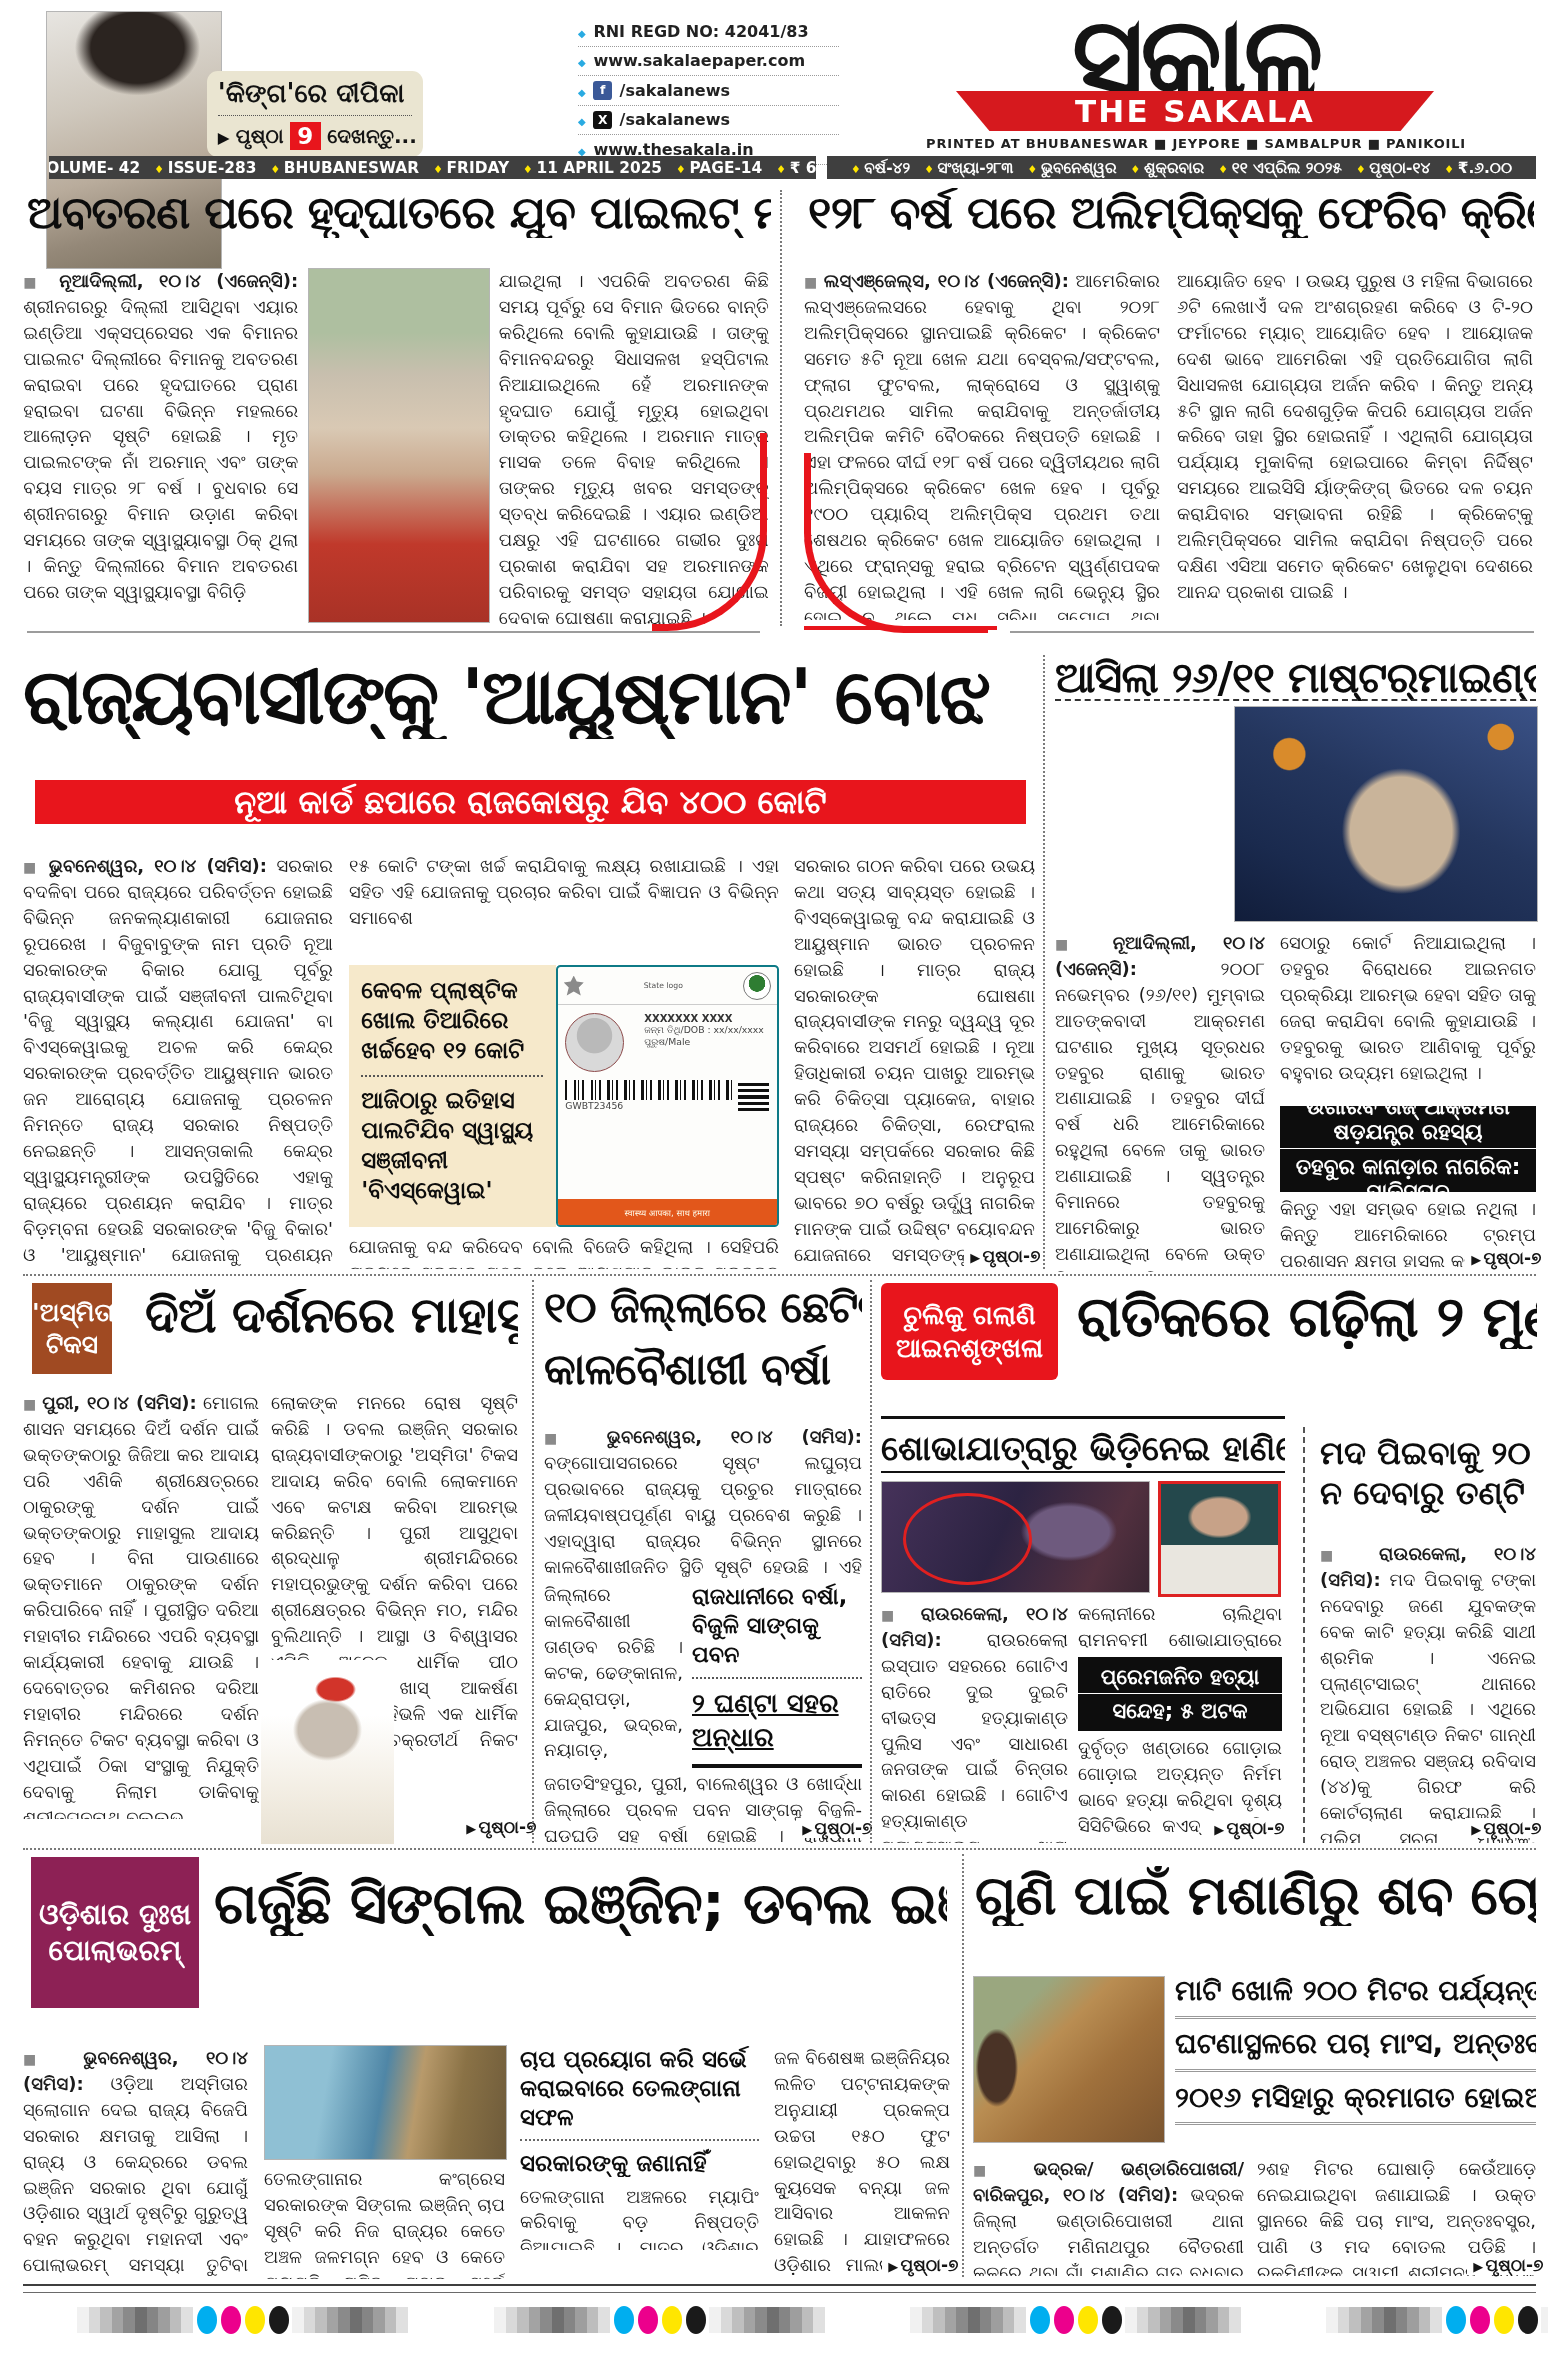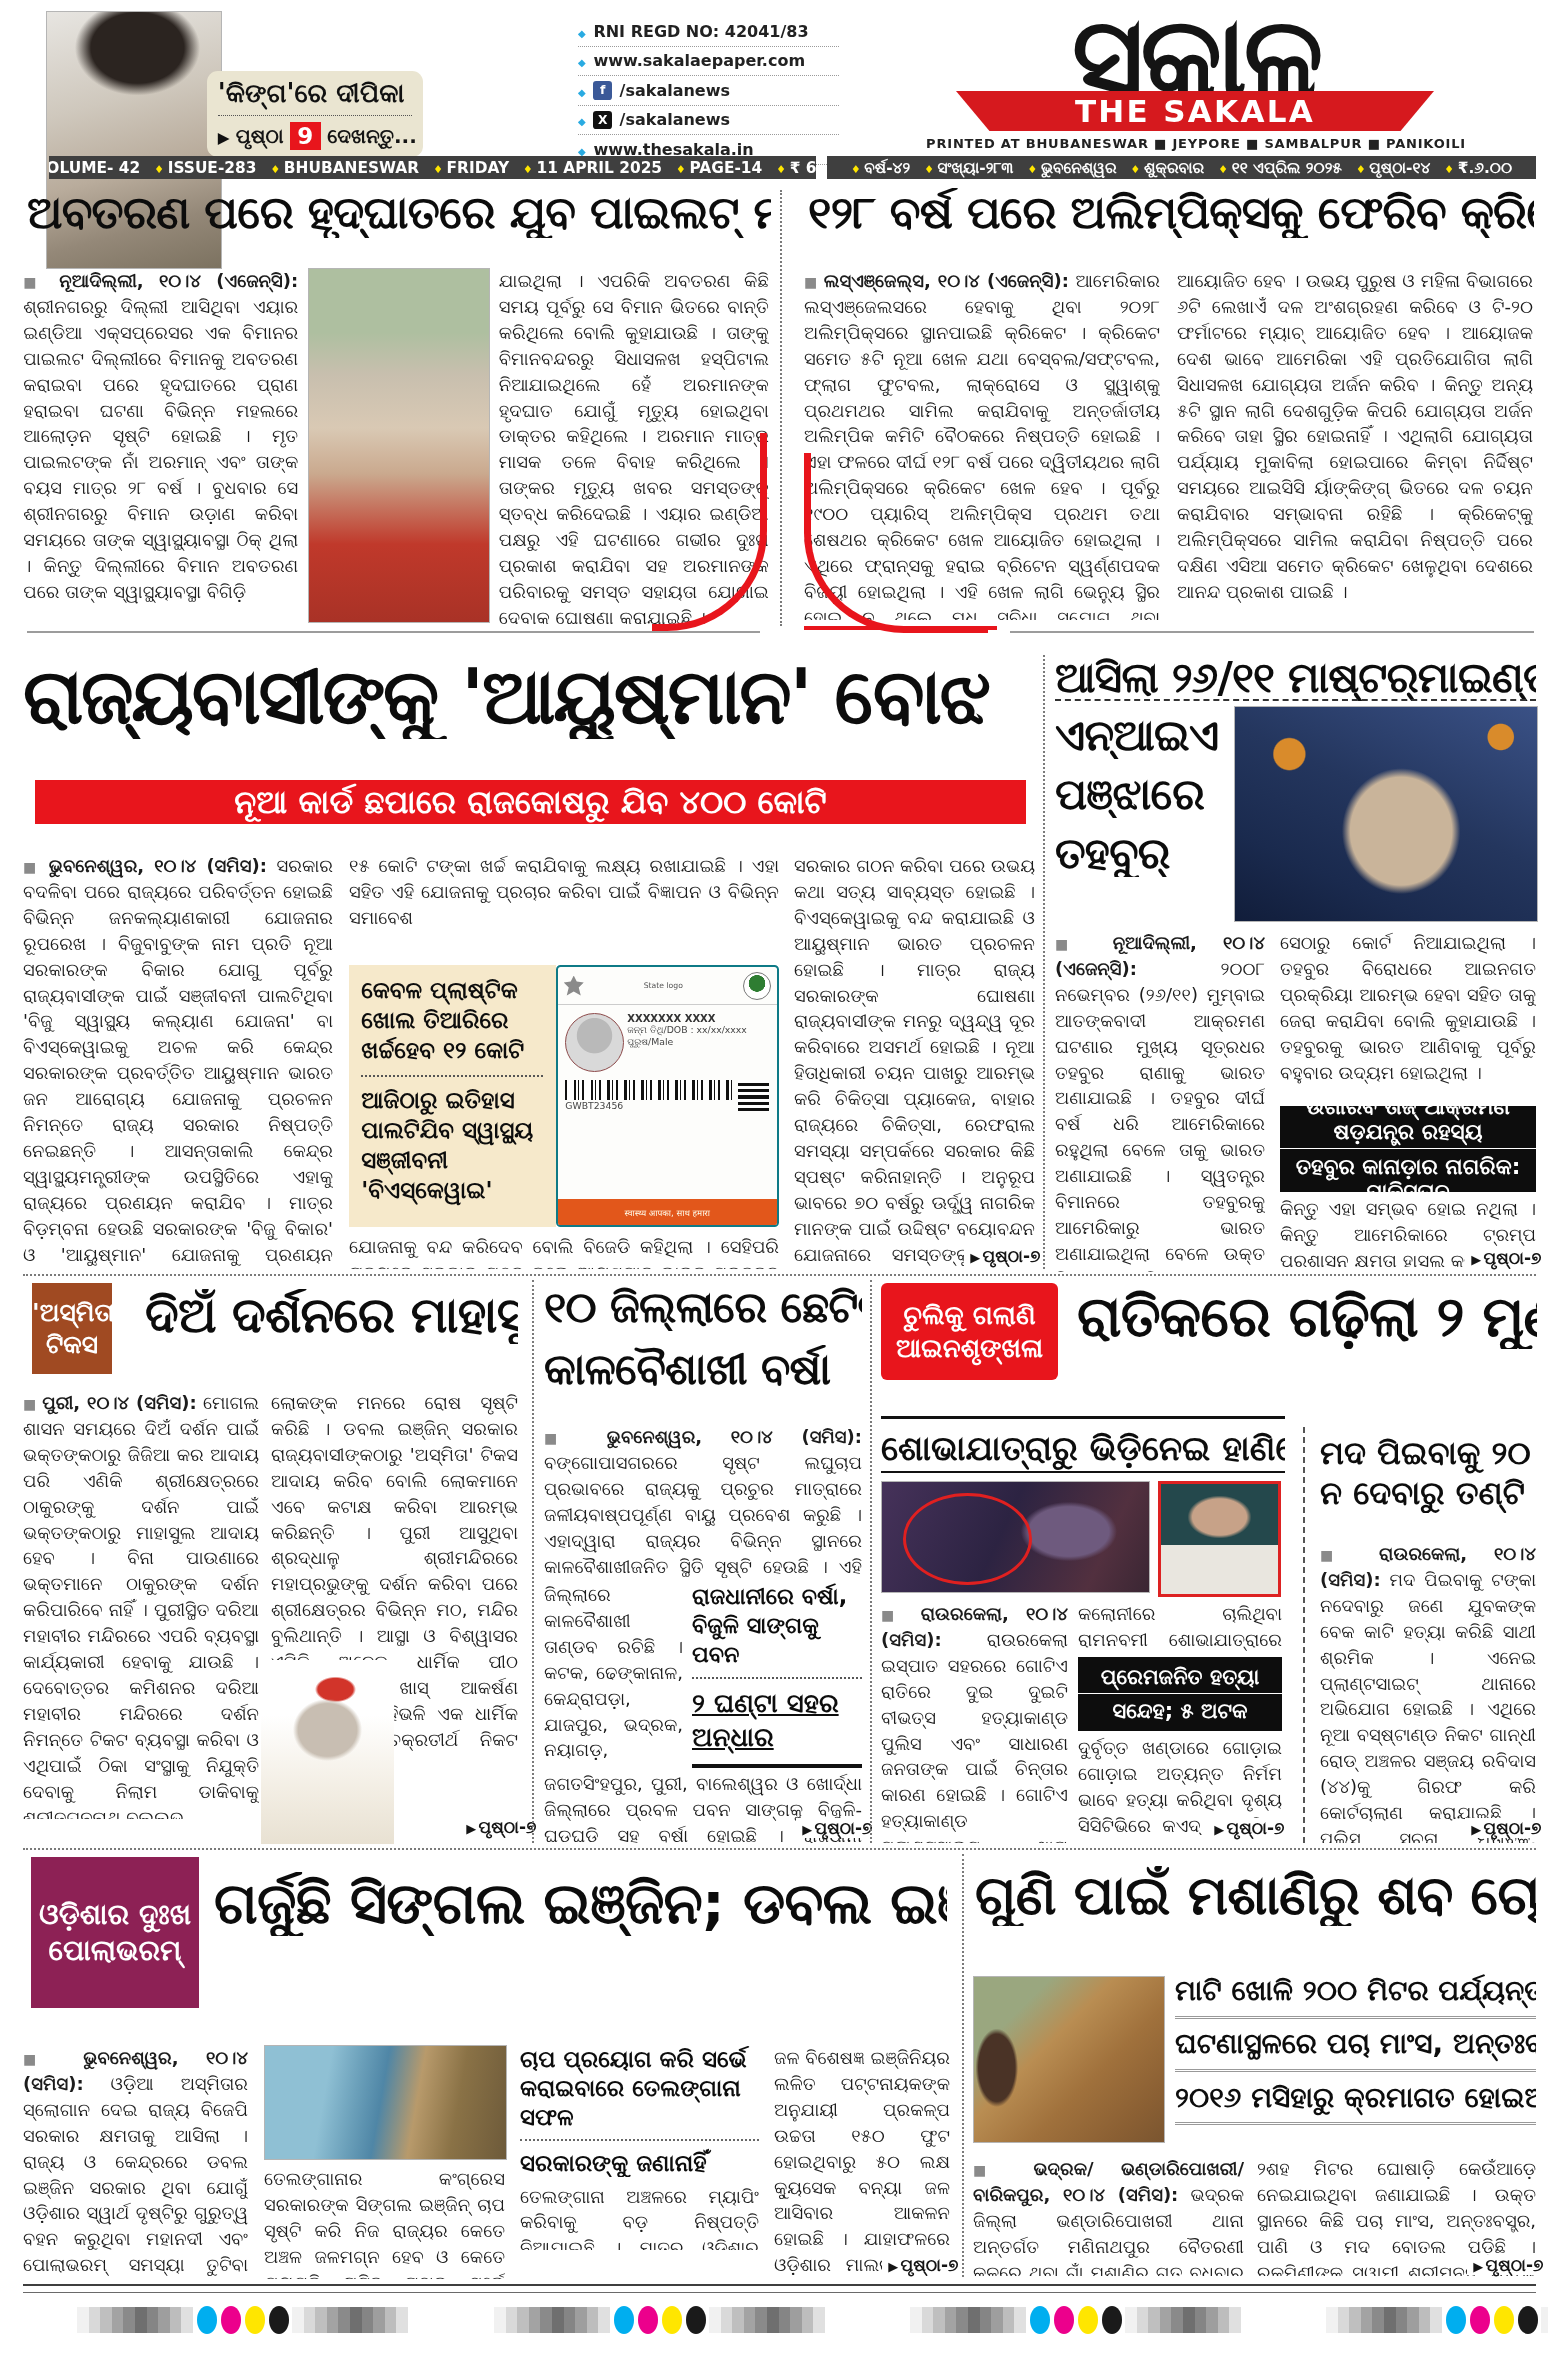--- a/index.html
+++ b/index.html
@@ -201,21 +201,21 @@
     <div id="cream-panel" style="width:207px;height:100%;box-sizing:border-box;">
       <div class="inset-bold cp1">କେବଳ ପ୍ଲାଷ୍ଟିକ ଖୋଲ ତିଆରିରେ ଖର୍ଚ୍ଚହେବ ୧୨ କୋଟି</div>
       <div class="inset-bold">ଆଜିଠାରୁ ଇତିହାସ ପାଲଟିଯିବ ସ୍ୱାସ୍ଥ୍ୟ ସଞ୍ଜୀବନୀ 'ବିଏସ୍‌କେୱାଇ'</div>
     </div>
     <div id="ay-card" style="width:224px;height:100%;box-sizing:border-box;">
       <div class="cardtop">
         <span class="emblem"></span>
         <span>State logo</span>
         <span class="pmjay"></span>
       </div>
-      <div style="display:flex;gap:3px;padding:7.7px;">
+      <div style="display:flex;gap:20px;padding:7.7px;">
         <div class="avatar"></div>
         <div>
           <div class="cardline">XXXXXXX XXXX</div>
           <div class="cardline small">ଜନ୍ମ ତିଥି/DOB : xx/xx/xxxx</div>
           <div class="cardline small">ପୁରୁଷ/Male</div>
         </div>
       </div>
       <div style="display:flex;align-items:center;gap:6.2px;padding:0 7.7px;">
         <div style="flex:1">
           <div class="barcode"></div>
@@ -229,25 +229,20 @@
 
   <div class="abs odbody" style="left:349px;top:1234px;width:430px;height:35px;">ଯୋଜନାକୁ ବନ୍ଦ କରିଦେବ ବୋଲି ବିଜେଡି କହିଥିଲା । ସେହିପରି ରାଜ୍ୟରେ ସରକାର ଗଠନ କଲେ ଆୟୁଷ୍ମାନ ଭାରତ ପ୍ରଚଳନ କରାଯିବାକୁ ବିଜେପି ପ୍ରତିଶ୍ରୁତି ଦେଇଥିଲା । ବିଜେପି ରାଜ୍ୟରେ</div>
   <div class="abs odbody" style="left:794px;top:853px;width:241px;height:416px;">ସରକାର ଗଠନ କରିବା ପରେ ଉଭୟ କଥା ସତ୍ୟ ସାବ୍ୟସ୍ତ ହୋଇଛି । ବିଏସ୍‌କେୱାଇକୁ ବନ୍ଦ କରାଯାଇଛି ଓ ଆୟୁଷ୍ମାନ ଭାରତ ପ୍ରଚଳନ ହୋଇଛି । ମାତ୍ର ରାଜ୍ୟ ସରକାରଙ୍କ ଘୋଷଣା ରାଜ୍ୟବାସୀଙ୍କ ମନରୁ ଦ୍ୱନ୍ଦ୍ୱ ଦୂର କରିବାରେ ଅସମର୍ଥ ହୋଇଛି । ନୂଆ ହିତାଧିକାରୀ ଚୟନ ପାଖରୁ ଆରମ୍ଭ କରି ଚିକିତ୍ସା ପ୍ୟାକେଜ, ବାହାର ରାଜ୍ୟରେ ଚିକିତ୍ସା, ରେଫରାଲ ସମସ୍ୟା ସମ୍ପର୍କରେ ସରକାର କିଛି ସ୍ପଷ୍ଟ କରିନାହାନ୍ତି । ଅନୁରୂପ ଭାବରେ ୭୦ ବର୍ଷରୁ ଊର୍ଦ୍ଧ୍ୱ ନାଗରିକ ମାନଙ୍କ ପାଇଁ ଉଦ୍ଦିଷ୍ଟ ବୟୋବନ୍ଦନ ଯୋଜନାରେ ସମସ୍ତଙ୍କୁ ସାମିଲ କରାଯାଉଥିବାରୁ କେମିତି ପଞ୍ଜୀକରଣ ହେବ, କେବେଠାରୁ ଆବେଦନ ହେବ ସେ ସମ୍ପର୍କରେ ସ୍ୱାସ୍ଥ୍ୟ ବିଭାଗ ନିରବ ରହିଛି । ଶୁକ୍ରବାର କଟକ ବାଲିଯାତ୍ରା ପଡ଼ିଆରେ କେନ୍ଦ୍ର ସ୍ୱାସ୍ଥ୍ୟମନ୍ତ୍ରୀ ଜଗତ ପ୍ରକାଶ ନଡ୍ଡା ଓଡ଼ିଶାରେ ଆୟୁଷ୍ମାନ ଭାରତ ଯୋଜନାର ଶୁଭାରମ୍ଭ କରିବା ସହିତ ବିଧିବଦ୍ଧ ଭାବେ ବିଜୁ ସ୍ୱାସ୍ଥ୍ୟ</div>
   <div class="cont" style="left:964px;top:1246px;">ପୃଷ୍ଠା-୭</div>
 
   <div class="abs dotv" style="left:1043px;top:655px;height:614px;"></div>
 
   <div class="abs hl nowrap" style="left:1055px;top:654px;width:481px;font-size:42px;">ଆସିଲା ୨୬/୧୧ ମାଷ୍ଟର୍‌ମାଇଣ୍ଡ</div>
   <div class="abs" style="left:1055px;top:699px;width:481px;height:0;border-top:2.3px dashed #333;"></div>
 
-  <div class="abs" style="left:1055px;top:711px;width:171px;height:210px;">
-    <div class="hl nowrap" style="font-size:43px;">ଏନ୍‌ଆଇଏ</div>
-    <div class="hl nowrap" style="font-size:43px;margin-top:10.8px;">ପଞ୍ଝାରେ</div>
-    <div class="hl nowrap" style="font-size:43px;margin-top:10.8px;">ତହବୁର୍</div>
-  </div>
   <div class="abs img-rana photo" style="left:1234px;top:706px;width:302px;height:214px;"></div>
 
   <div class="abs odbody" style="left:1055px;top:930px;width:210px;height:342px;">
     <span class="dl">ନୂଆଦିଲ୍ଲୀ, ୧୦।୪ (ଏଜେନ୍ସି):</span>
     <span>୨୦୦୮ ନଭେମ୍ବର (୨୬/୧୧) ମୁମ୍ବାଇ ଆତଙ୍କବାଦୀ ଆକ୍ରମଣ ଘଟଣାର ମୁଖ୍ୟ ସୂତ୍ରଧର ତହବୁର ରାଣାକୁ ଭାରତ ଅଣାଯାଇଛି । ତହବୁର ଦୀର୍ଘ ବର୍ଷ ଧରି ଆମେରିକାରେ ରହୁଥିଲା ବେଳେ ତାକୁ ଭାରତ ଅଣାଯାଇଛି । ସ୍ୱତନ୍ତ୍ର ବିମାନରେ ତହବୁରକୁ ଆମେରିକାରୁ ଭାରତ ଅଣାଯାଇଥିଲା ବେଳେ ଉକ୍ତ ବିମାନ ଆଜି ସନ୍ଧ୍ୟାରେ ଦିଲ୍ଲୀରେ ପହଞ୍ଚିଛି । ଏହି ହାଇପ୍ରୋଫାଇଲ୍ ଆତଙ୍କବାଦୀକୁ ଦୃଷ୍ଟିରେ ରଖି ଦିଲ୍ଲୀ ବିମାନବନ୍ଦରରେ ସୁରକ୍ଷା ବ୍ୟବସ୍ଥା କଡ଼ାକଡ଼ି କରାଯିବା ସହିତ 'ସ୍ୱାତ୍' କମାଣ୍ଡୋଙ୍କୁ ନିୟୋଜିତ କରାଯାଇଥିଲା । ପରେ ତହବୁରକୁ ଜାତୀୟ ତଦନ୍ତକାରୀ ଏଜେନ୍ସି (ଏନ୍‌ଆଇଏ) ମୁଖ୍ୟାଳୟକୁ ନିଆଯାଇ</span>
   </div>
   <div class="abs" style="left:1280px;top:930px;width:256px;height:342px;">
     <div class="odbody" style="height:171px;">ସେଠାରୁ କୋର୍ଟ ନିଆଯାଇଥିଲା । ତହବୁର ବିରୋଧରେ ଆଇନଗତ ପ୍ରକ୍ରିୟା ଆରମ୍ଭ ହେବା ସହିତ ତାକୁ ଜେରା କରାଯିବା ବୋଲି କୁହାଯାଉଛି । ତହବୁରକୁ ଭାରତ ଆଣିବାକୁ ପୂର୍ବରୁ ବହୁବାର ଉଦ୍ୟମ ହୋଇଥିଲା ।</div>
     <div class="blackbox" style="height:86px;margin:4.6px 0;font-size:21.6px;">
       <div class="bb1">ଉଗାରିବ ତାଜ୍ ଆକ୍ରମଣ ଷଡ଼ଯନ୍ତ୍ର ରହସ୍ୟ</div>

